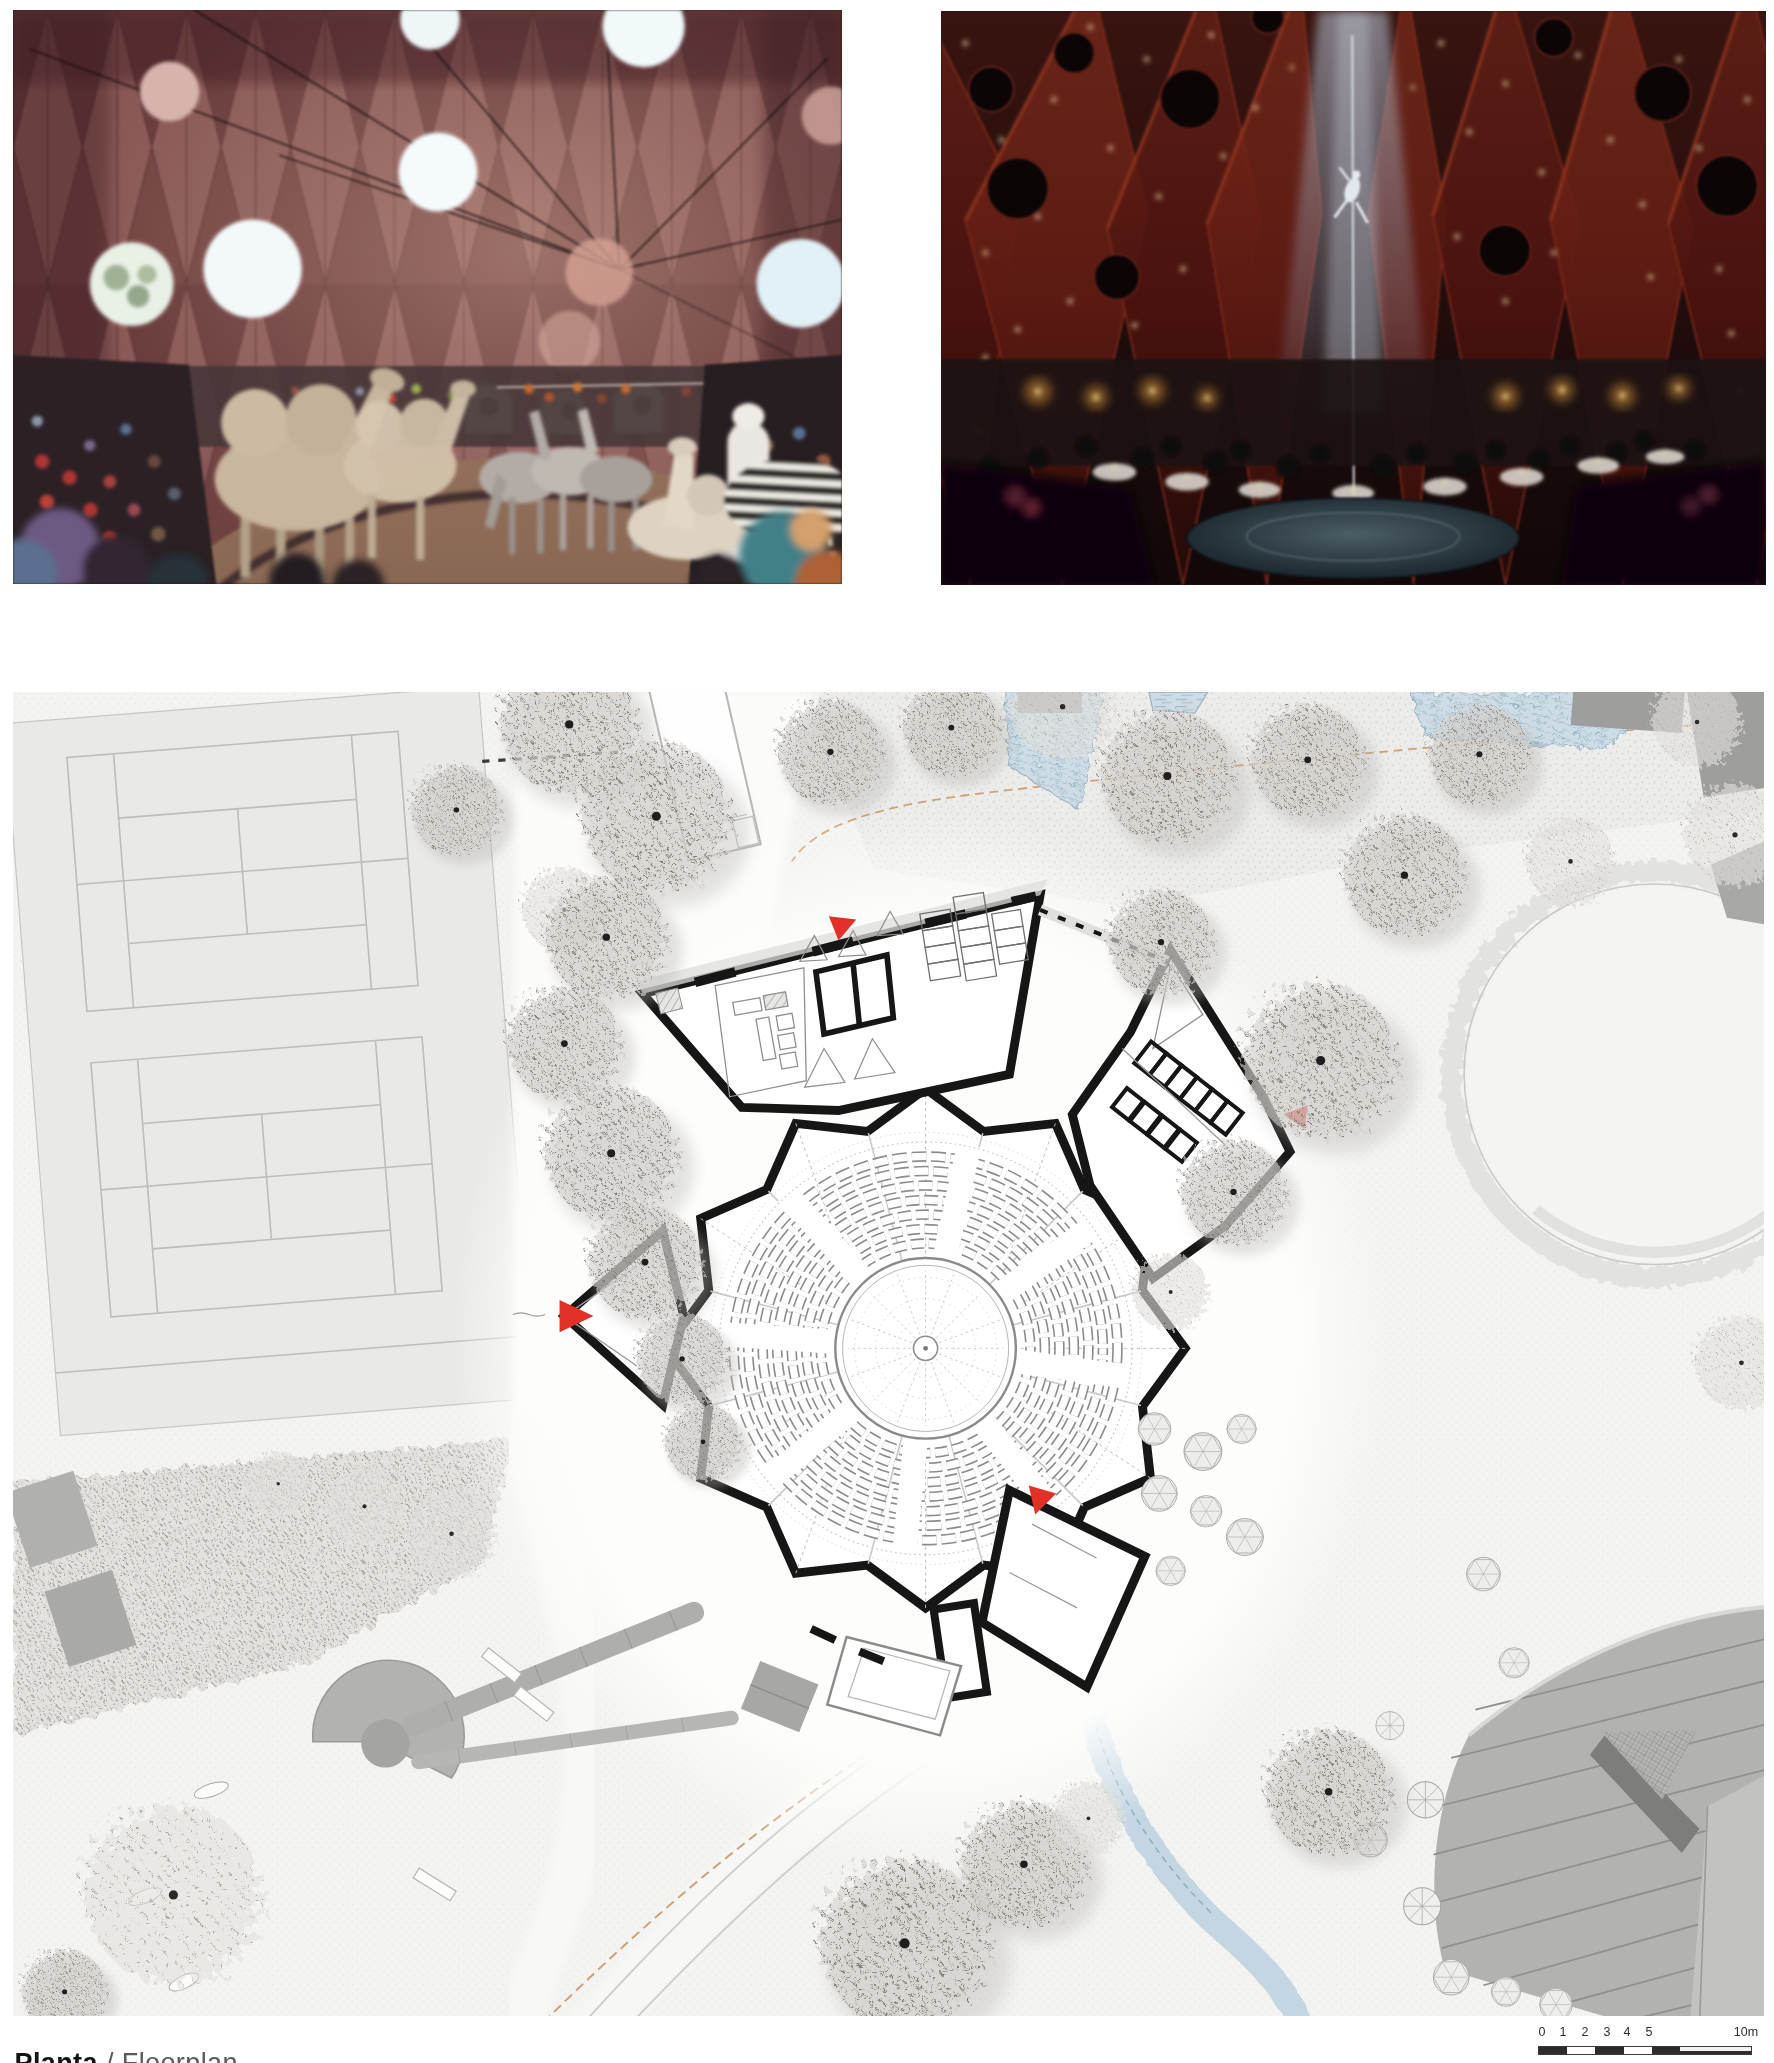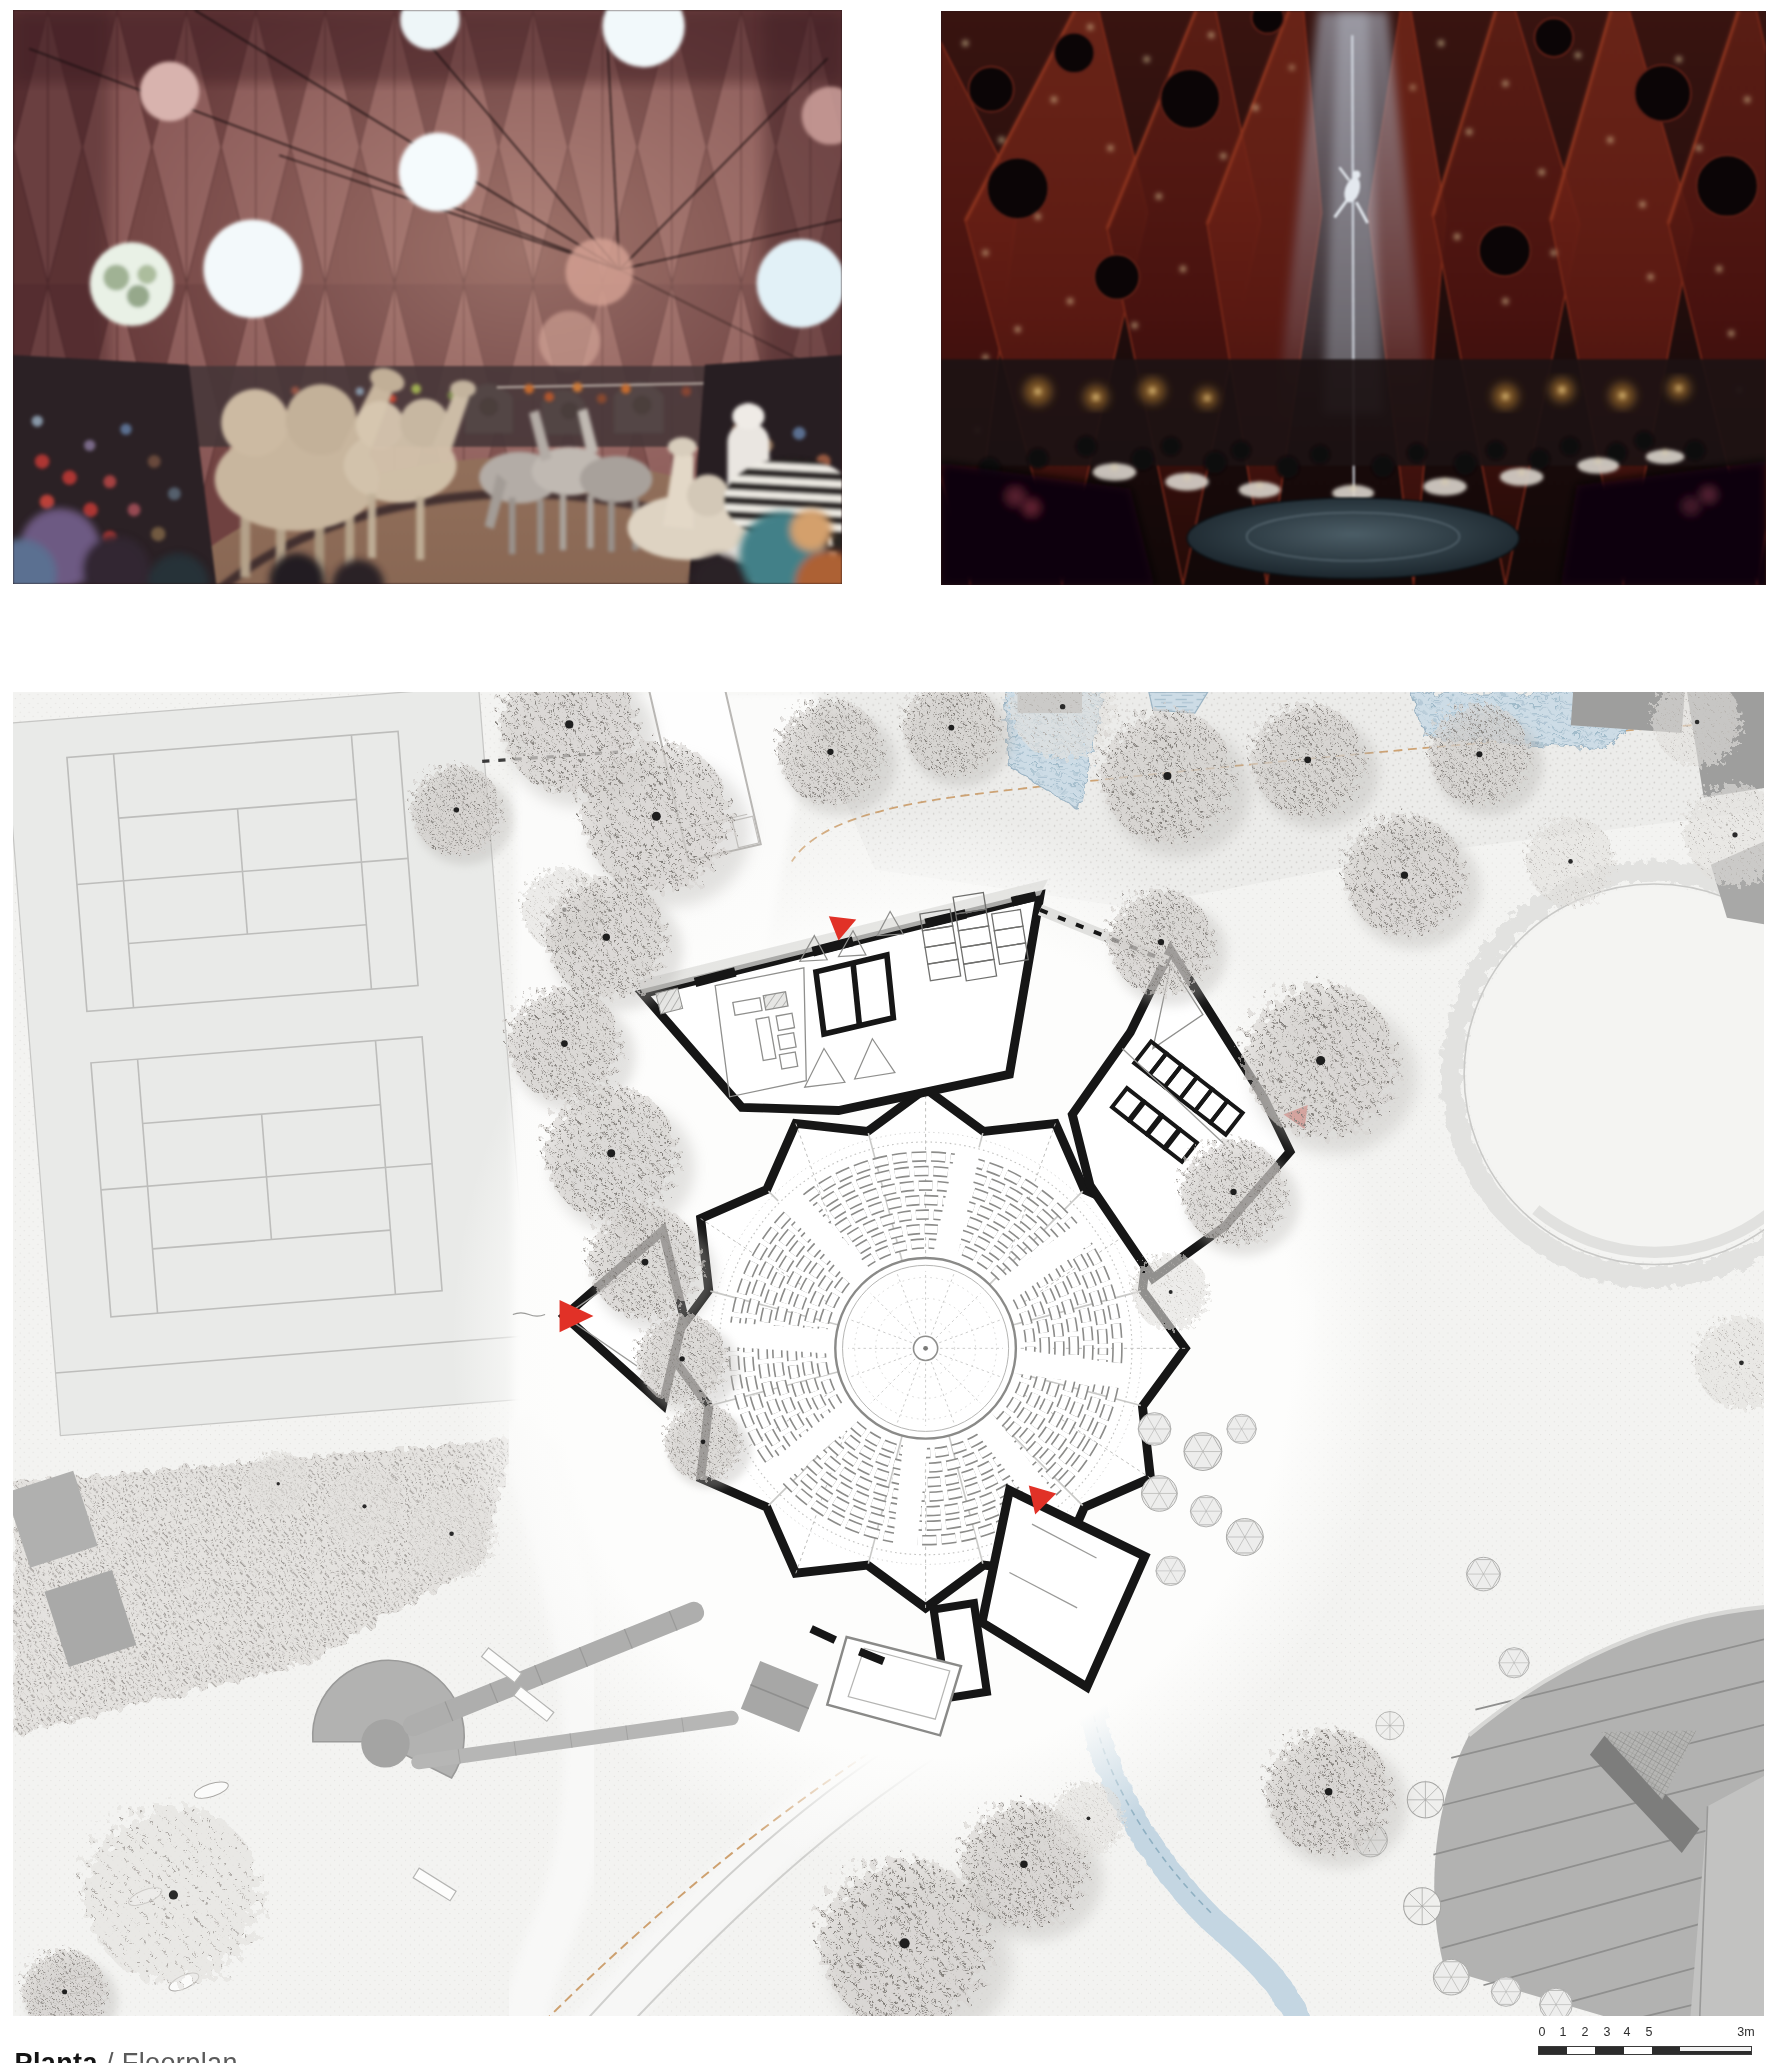--- a/index.html
+++ b/index.html
@@ -915,19 +915,19 @@
   </div>
 
   <div id="scalebar">
     <div class="ticks">
       <span style="left:4px">0</span>
       <span style="left:25px">1</span>
       <span style="left:47px">2</span>
       <span style="left:69px">3</span>
       <span style="left:89px">4</span>
       <span style="left:111px">5</span>
-      <span style="left:208px">3m</span>
+      <span style="left:208px">10m</span>
     </div>
     <div id="sb-bar"></div>
   </div>
 
 </div>
 
 
 </body></html>

